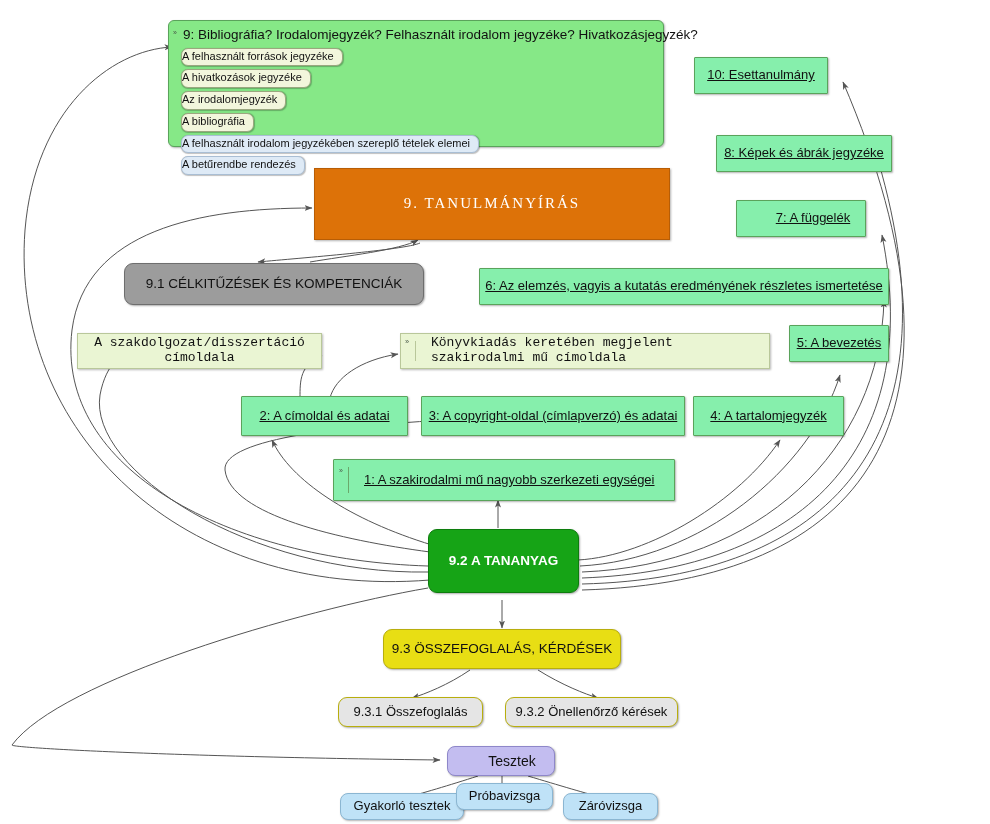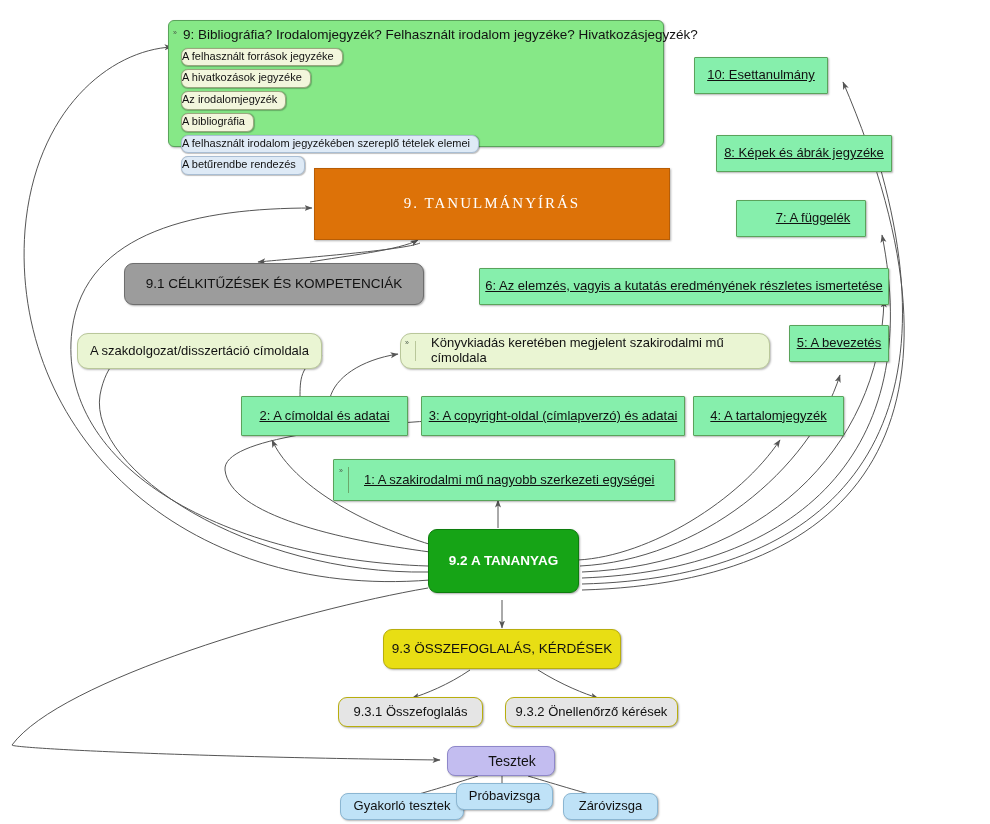--- a/index.html
+++ b/index.html
@@ -51,23 +51,24 @@
     border-radius: 6px;
     box-shadow: 1px 1px 2px rgba(0,0,0,0.30);
     font-size: 13px;
     display: block;
     padding: 6px 8px 8px 12px;
     text-align: left;
   }
   .n-ivory {
     background: #EAF5D3;
     border: 1px solid #b9c79a;
-    border-radius: 11px;
+    border-radius: 0;
     box-shadow: 1px 1px 2px rgba(0,0,0,0.28);
     font-size: 13px;
+    font-family: Liberation Mono, monospace;
   }
   .n-orange {
     background: #DD7208;
     border: 1px solid #b85d05;
     border-radius: 0px;
     color: #ffffff;
     font-family: "Liberation Serif", serif;
     font-size: 15px;
     letter-spacing: 2.0px;
     box-shadow: 1px 1px 2px rgba(0,0,0,0.3);

